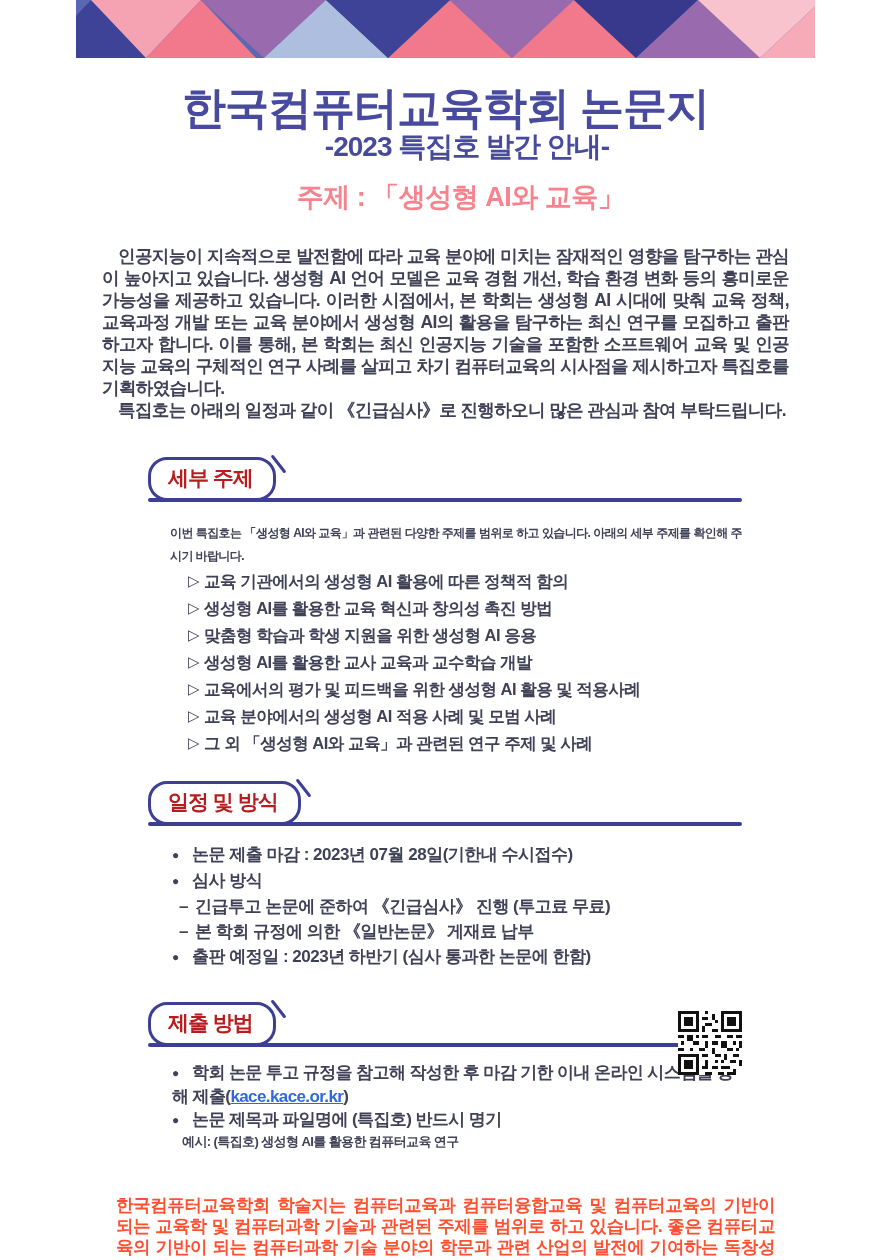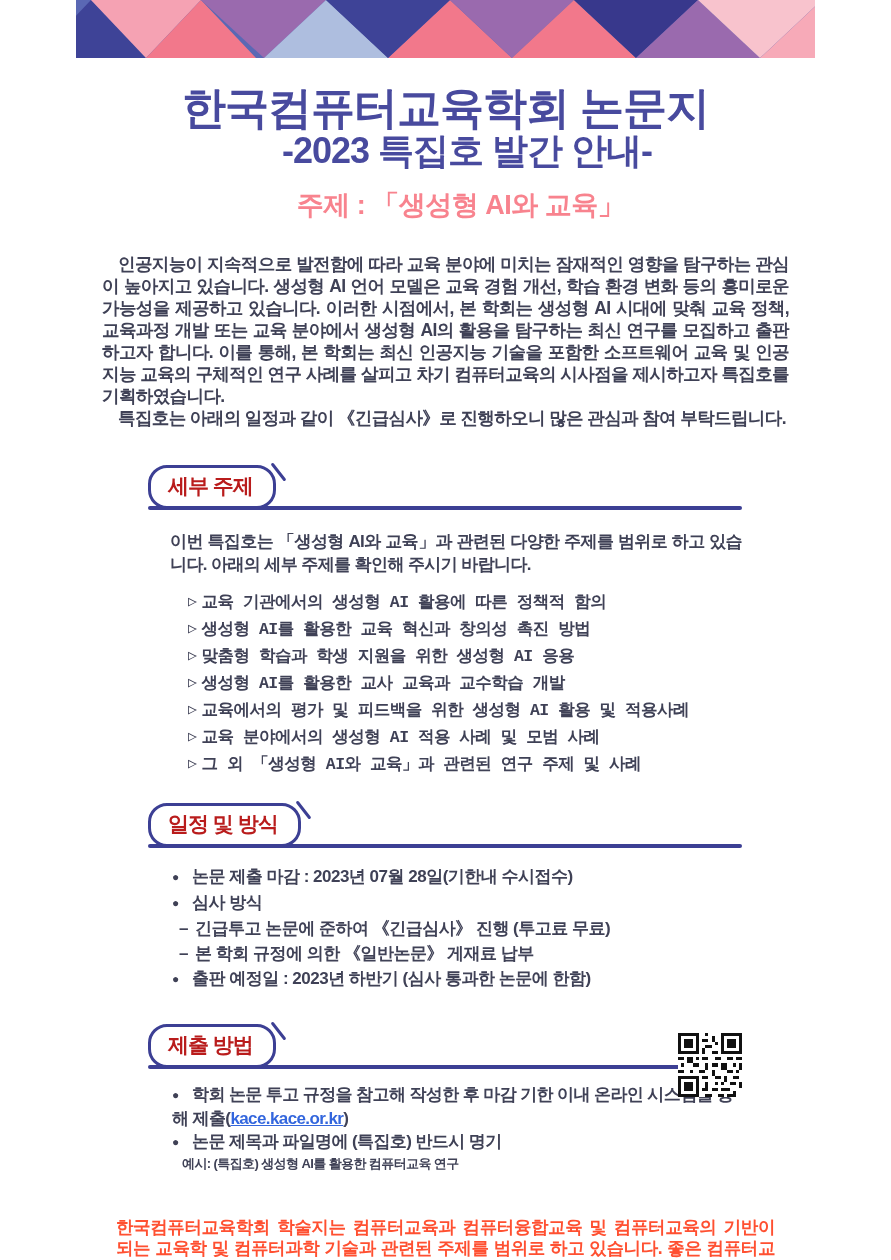--- a/index.html
+++ b/index.html
@@ -10,21 +10,21 @@
     background:#ffffff;
     font-family:"Liberation Sans","DejaVu Sans",sans-serif;
     overflow:hidden;
     -webkit-font-smoothing:antialiased;
   }
   
   .banner{display:block;width:891px;height:58px;}
   
   .hd{ text-align:center; color:#484a9e; }
   .hd-title{ margin-top:26px; font-size:44px; font-weight:800; letter-spacing:-1px; line-height:1.08; }
-  .hd-sub{ font-size:36px; font-weight:800; letter-spacing:-1px; line-height:1.05;padding-left:43px; }
+  .hd-sub{ font-size:28px; font-weight:800; letter-spacing:-1px; line-height:1.05;padding-left:43px; }
   .hd-theme{ margin-top:18px; font-size:27px; font-weight:800; color:#f8838e; letter-spacing:-0.5px;padding-left:30px; }
   
   .intro{ margin:30px 26px 0 26px; color:#3f4156; font-size:17.5px; line-height:22px; font-weight:700; text-align:justify; letter-spacing:-0.6px; }
   .intro p{ margin:0; }
   .intro .ind{ text-indent:16px; }
   
   .section{ margin:0 73px 0 72px; position:relative; }
   .sec-mt1{ margin-top:36px; }
   .sec-mt2{ margin-top:24px; }
   .sec-mt3{ margin-top:32px; }
@@ -33,22 +33,22 @@
     border:3px solid #3c3f94; border-radius:19px;
     padding:4px 20px 6px 17px; background:#fff;
     color:#b91c1c; font-size:21px; font-weight:800; letter-spacing:-1px;
   }
   .tab .tail{
     position:absolute; right:-7px; top:-7px;
     width:3px; height:22px; background:#3c3f94; border-radius:2px;
     transform:rotate(-38deg);
   }
   .rule{ height:4px; background:#3c3f94; margin-top:-3px; border-radius:2px; }
-  .lead{ margin:20px 0 0 22px; color:#3f4156; font-size:17px; line-height:23px; font-weight:700; letter-spacing:-0.6px; text-align:justify; }
-  .topics{ margin:14px 0 0 40px; color:#3f4156; font-size:16.5px; font-weight:700; letter-spacing:-0.5px;font-family:Liberation Mono, monospace; }
+  .lead{ margin:20px 0 0 22px; color:#3f4156; font-size:12px; line-height:23px; font-weight:700; letter-spacing:-0.6px; text-align:justify; }
+  .topics{ margin:0 0 0 40px; color:#3f4156; font-size:16.5px; font-weight:700; letter-spacing:-0.5px; }
   .topics .row{ line-height:26px; }
   .tri{ margin-right:5px; font-size:15px; position:relative; top:-1px; }
   .sch{ margin:16px 0 0 24px; color:#3f4156; font-size:17px; font-weight:700; letter-spacing:-0.5px; }
   .sch .row{ line-height:25px; }
   .sch .marker{ display:inline-block; width:20px; font-size:12px; vertical-align:1px; }
   .sch .row.dash{ margin-left:7px; }
   .sch .row.dash .marker{ width:16px; font-size:17px; vertical-align:0; }
   .sub{ margin:14px 0 0 24px; color:#3f4156; font-size:17px; font-weight:700; letter-spacing:-0.6px; }
   .sub .row{ line-height:23px; }
   .sub .marker{ display:inline-block; width:20px; font-size:12px; vertical-align:1px; }

